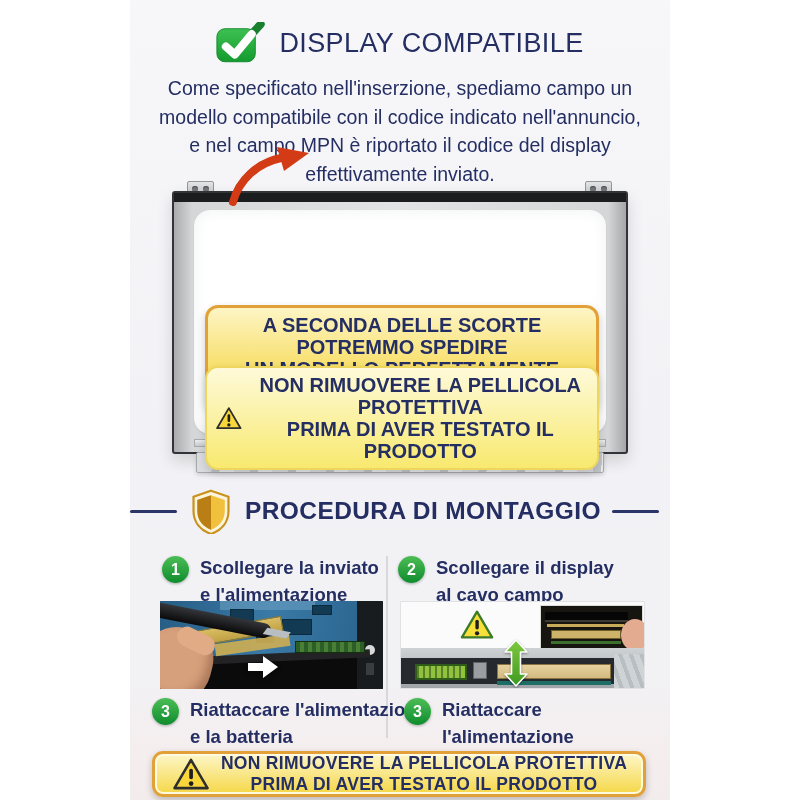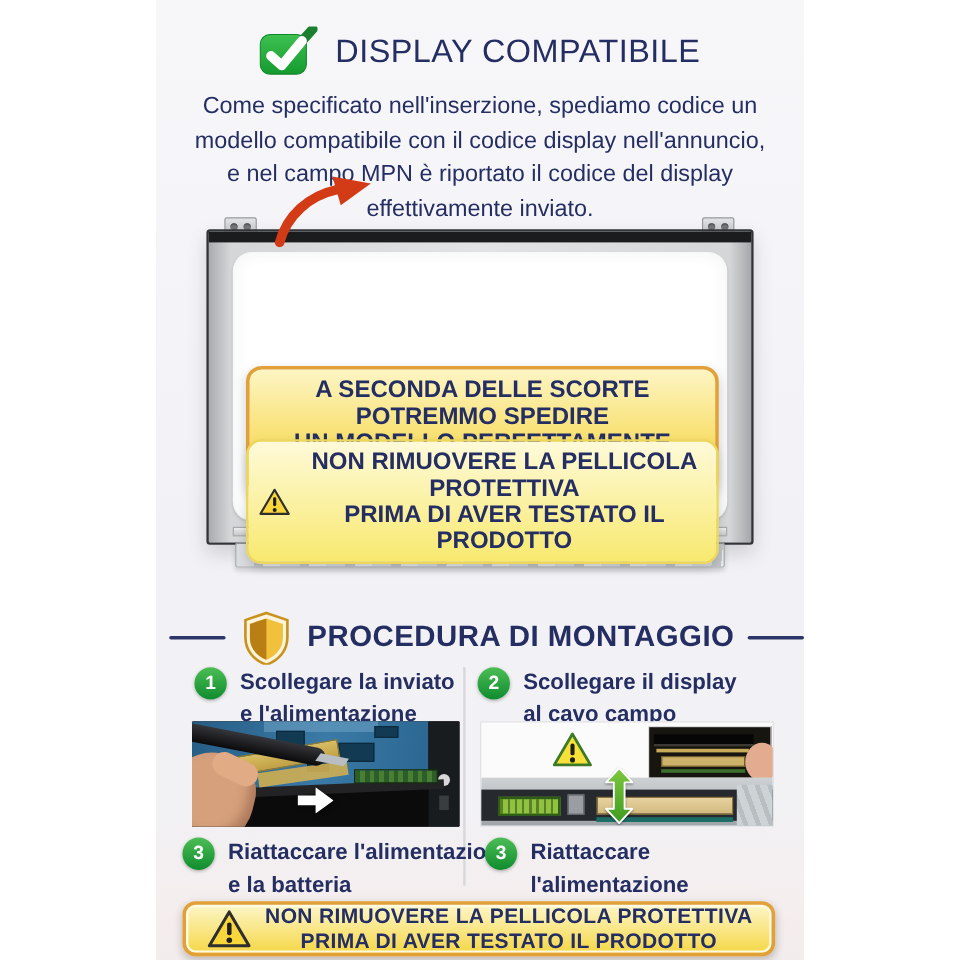--- a/index.html
+++ b/index.html
@@ -42,21 +42,21 @@
 
   .note{position:absolute;left:75px;width:394px;text-align:center;color:var(--navy);
     font-weight:700;font-size:20px;line-height:22px;border-radius:13px;}
   .note span{display:block;}
   .note1{top:305px;padding:6px 8px;border:3px solid var(--note_border);
     background:linear-gradient(180deg,#fdf5c4,#f4d02f);box-shadow:0 4px 9px rgba(0,0,0,.20);}
   .note2{top:366px;padding:6px 8px;border:2px solid #ecd65e;display:flex;align-items:center;justify-content:center;gap:9px;
     background:linear-gradient(180deg,#fefad9,#f8e96f);box-shadow:0 4px 8px rgba(0,0,0,.15);}
 
   
-  .proc-header{position:absolute;top:508px;left:0;width:100%;display:flex;align-items:center;justify-content:flex-end;gap:11px;}
+  .proc-header{position:absolute;top:488px;left:0;width:100%;display:flex;align-items:center;justify-content:flex-start;gap:11px;}
   .hline{width:47px;height:3px;background:#2b3568;border-radius:2px;}
   .proc-title{font-size:24.5px;font-weight:700;color:var(--navy);letter-spacing:.4px;}
 
   .step{position:absolute;display:flex;gap:11px;align-items:flex-start;}
   .step-num{width:27px;height:27px;border-radius:50%;flex:0 0 27px;margin-top:2px;
     background:linear-gradient(180deg,#4cbd55,#0f8c2e);color:#fff;font-weight:700;font-size:16px;
     display:flex;align-items:center;justify-content:center;box-shadow:0 1px 3px rgba(0,0,0,.3);}
   .step-text{font-size:18.5px;font-weight:700;color:var(--navy);line-height:27px;}
   .step-text span{display:block;}
   .step1{left:32px;top:554px;} .step2{left:268px;top:554px;}
@@ -131,22 +131,22 @@
           </linearGradient>
         </defs>
         <rect x="1" y="7" width="43" height="37" rx="9" fill="url(#gGreen)" stroke="#0e8526" stroke-width="1"></rect>
         <path d="M40 13 L50 2" fill="none" stroke="#1a8030" stroke-width="9" stroke-linecap="round"></path>
         <path d="M11 27 L21 36 L40 13" fill="none" stroke="#ffffff" stroke-width="9" stroke-linecap="round" stroke-linejoin="round"></path>
       </svg>
       <div class="title">DISPLAY COMPATIBILE</div>
     </div>
 
     <div class="desc">
-      <span>Come specificato nell'inserzione, spediamo codice un</span>
-      <span>modello compatibile con il codice display nell'annuncio,</span>
+      <span>Come specificato nell'inserzione, spediamo campo un</span>
+      <span>modello compatibile con il codice indicato nell'annuncio,</span>
       <span>e nel campo MPN è riportato il codice del display</span>
       <span>effettivamente inviato.</span>
     </div>
 
     <div class="bracket" style="left:57px;top:181px;">
       <span class="hole h1"></span>
       <span class="hole h2"></span>
     </div>
     <div class="bracket" style="left:455px;top:181px;">
       <span class="hole h1"></span>

